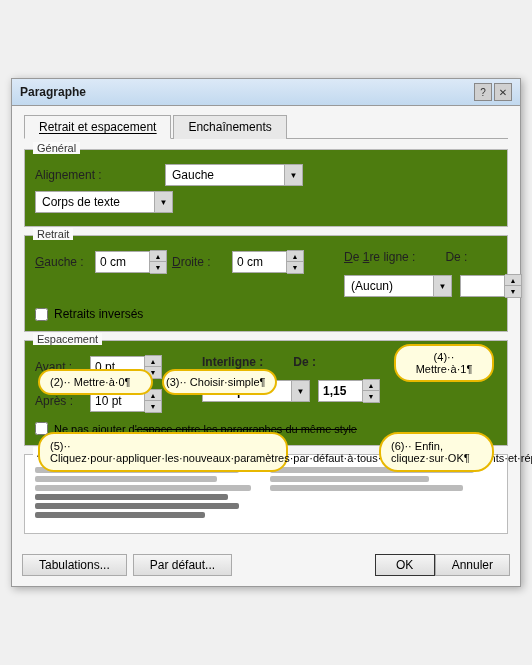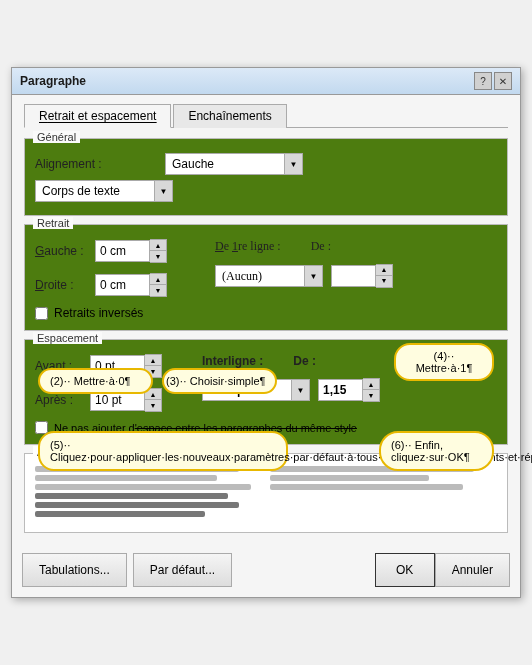--- a/index.html
+++ b/index.html
@@ -170,21 +170,21 @@
       margin-bottom: 2px;
     }
     .checkbox-row input[type="checkbox"] {
       margin-right: 6px;
     }
     .small-label {
       font-size: 12px;
       color: #222;
     }
     .footer-btn {
-      padding: 9px 16px;
+      padding: 3px 16px;
       font-size: 12px;
       border: 1px solid #aaa;
       background: linear-gradient(to bottom, #f5f5f5, #ddd);
       cursor: pointer;
       min-width: 60px;
     }
     .footer-btn.default-btn {
       border-color: #333;
     }
     .apercu-section {
@@ -252,21 +252,21 @@
               <div class="select-arrow">▼</div>
             </div>
           </div>
         </div>
       </div>
 
       <div class="section-box">
         <span class="section-title">Retrait</span>
         <div style="padding-top:8px;">
           <div style="display:flex; gap:20px; align-items:flex-start;">
-            <div style="display:flex; flex-direction:column; gap:5px;">
+            <div style="display:flex; flex-direction:row; gap:5px;">
               <div class="field-row">
                 <span class="field-label" style="width:60px;"><span class="ul">G</span>auche :</span>
                 <div class="spinner-input">
                   <div class="spinner-field">0 cm</div>
                   <div class="spinner-btns">
                     <div class="spinner-btn">▲</div>
                     <div class="spinner-btn">▼</div>
                   </div>
                 </div>
               </div>
@@ -274,21 +274,21 @@
                 <span class="field-label" style="width:60px;"><span class="ul">D</span>roite :</span>
                 <div class="spinner-input">
                   <div class="spinner-field">0 cm</div>
                   <div class="spinner-btns">
                     <div class="spinner-btn">▲</div>
                     <div class="spinner-btn">▼</div>
                   </div>
                 </div>
               </div>
             </div>
-            <div style="display:flex; flex-direction:column; gap:5px; margin-left: 28px; font-family: Liberation Serif, serif;">
+            <div style="display:flex; flex-direction:column; gap:5px; margin-left: 20px;">
               <div class="field-row">
                 <span class="small-label"><span class="ul">D</span>e <span class="ul">1</span>re ligne :</span>
                 <span style="margin-left:30px;" class="small-label">De :</span>
               </div>
               <div class="field-row">
                 <div class="select-with-arrow">
                   <div class="select-box" style="min-width:90px;">(Aucun)</div>
                   <div class="select-arrow">▼</div>
                 </div>
                 <div class="spinner-input" style="margin-left:8px;">

